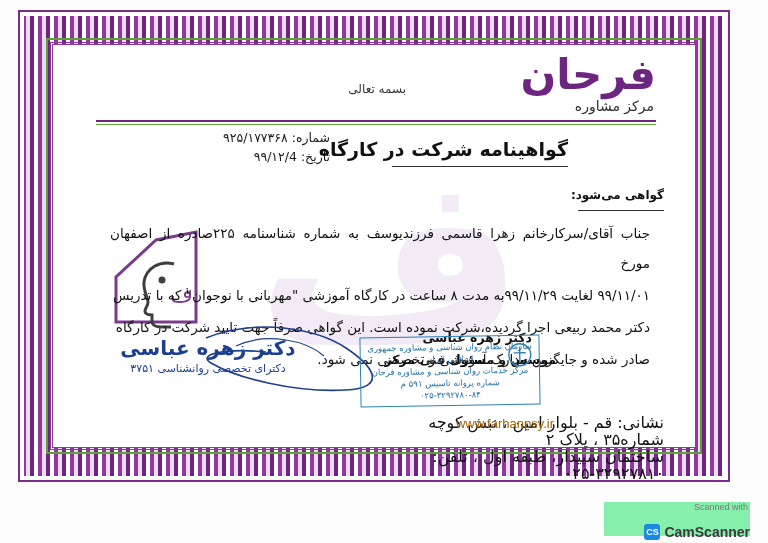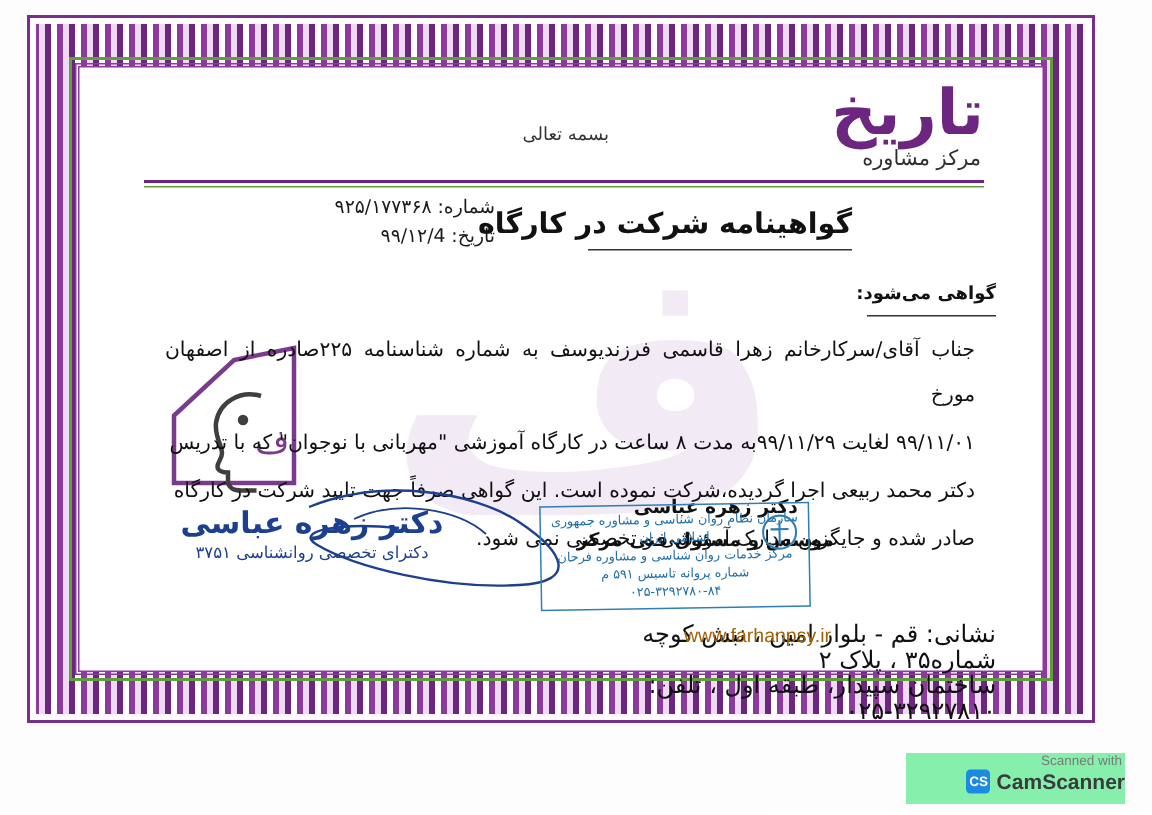--- a/index.html
+++ b/index.html
@@ -162,21 +162,21 @@
 
   
   .cam{
     position:absolute;left:604px;top:502px;width:146px;height:34px;
     background:#86efac;
   }
   .cam-top{
     font-size:9px;color:#7a7a7a;font-family:"Liberation Sans", sans-serif;
     text-align:right;padding-right:2px;
   }
-  .cam-row{display:flex;align-items:center;justify-content:flex-end;gap:4px;margin-top:1px;}
+  .cam-row{display:flex;align-items:center;justify-content:flex-end;gap:4px;margin-top:12px;}
   .cam-badge{
     width:16px;height:16px;background:#1b8ae0;border-radius:3px;
     color:#fff;font-size:9px;font-weight:bold;line-height:16px;text-align:center;
     font-family:"Liberation Sans", sans-serif;
   }
   .cam-name{
     font-size:14px;color:#3b3b3b;font-weight:bold;
     font-family:"Liberation Sans", sans-serif;
   }
 </style>
@@ -196,21 +196,21 @@
 
   <svg class="wm-head" viewBox="0 0 120 110">
     <path d="M100 10 L100 100 L20 100 L20 55 L60 18 Z" fill="none" stroke="#6d2680" stroke-width="3"></path>
     <path d="M78 42 c-14 -4 -28 4 -30 18 c-1 9 4 15 4 20 c0 4 -3 6 -3 9 c0 3 4 4 7 4 l0 6 c0 4 4 6 9 6 l10 0" fill="none" stroke="#2b2b2b" stroke-width="3"></path>
     <circle cx="66" cy="58" r="3.5" fill="#2b2b2b"></circle>
     <text x="74" y="80" font-size="22" fill="#6d2680" font-family="DejaVu Sans">ف</text>
   </svg>
 
   <div class="header">
     <div class="brand-logo">
-      <div class="brand-script">تاریخ</div>
+      <div class="brand-script">فرحان</div>
       <div class="brand-sub">مرکز مشاوره</div>
     </div>
     <div class="bismillah">بسمه تعالی</div>
   </div>
   <div class="header-rule"></div>
   <div class="header-rule2"></div>
 
   <div class="meta">
     <div>شماره: ۹۲۵/۱۷۷۳۶۸</div>
     <div>تاریخ: ۹۹/۱۲/4</div>

